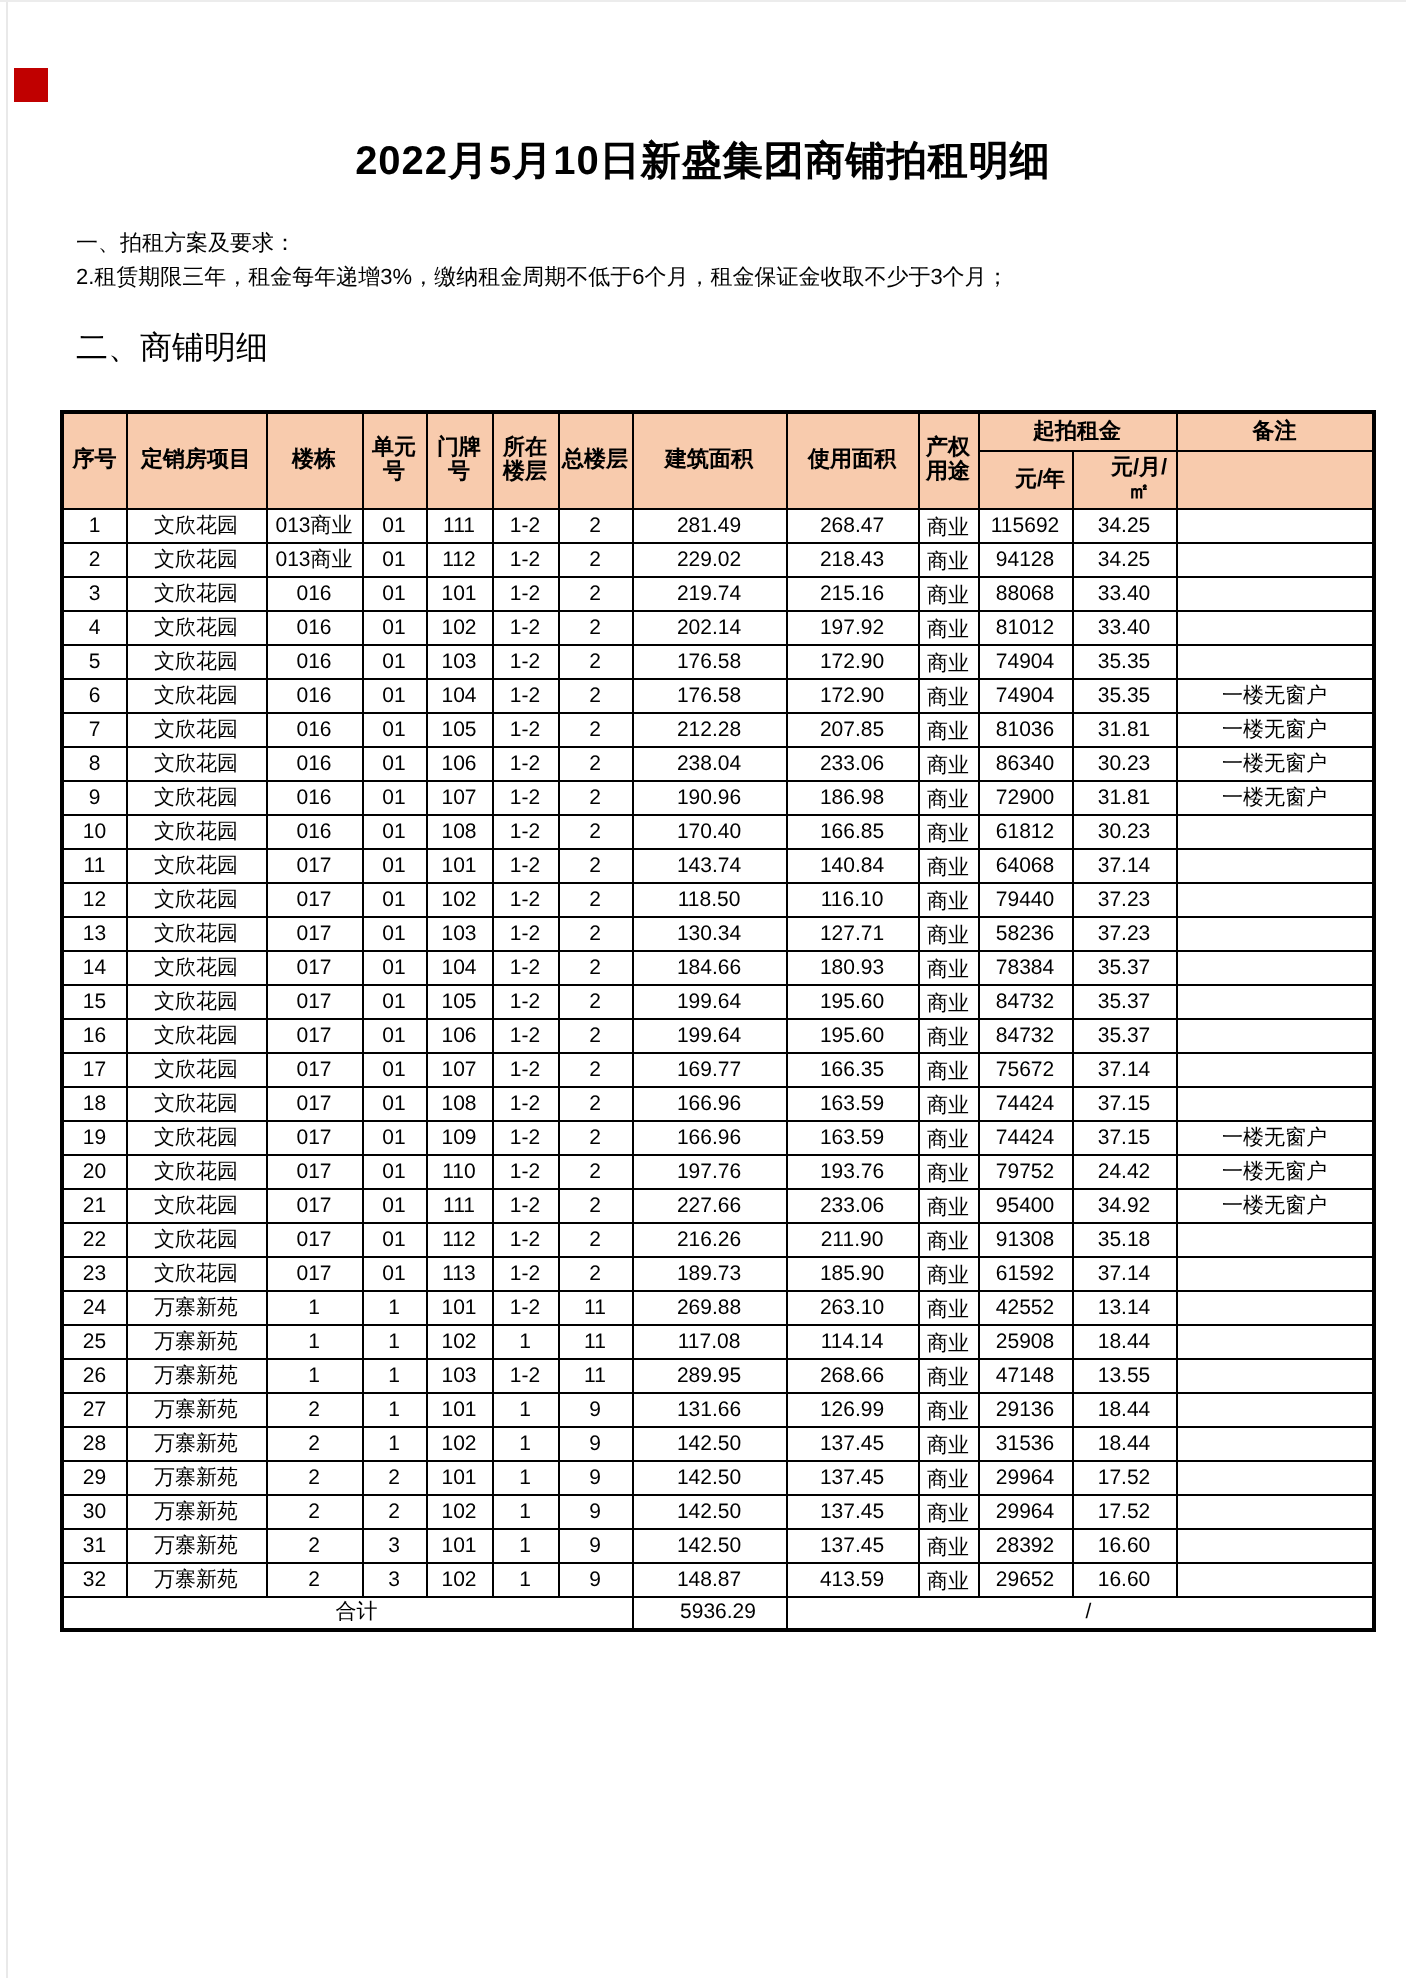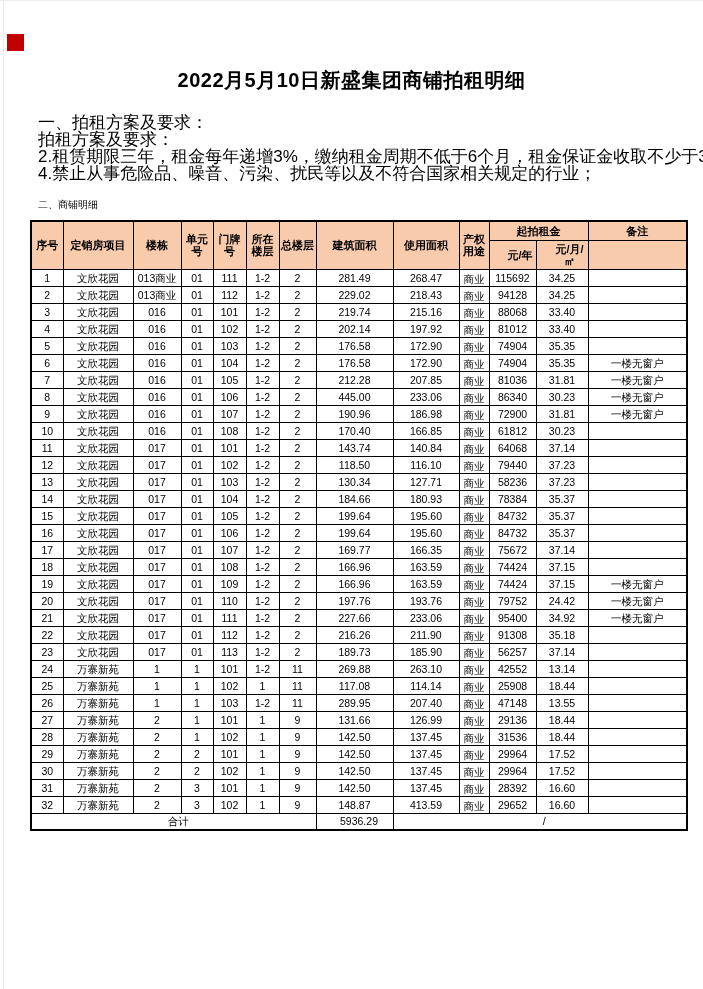--- a/index.html
+++ b/index.html
@@ -30,26 +30,26 @@
   }
   .doc-title{
     padding-top:66px;
     text-align:center;
     font-size:20px;font-weight:bold;color:#000;
     letter-spacing:0.5px;
   }
   .intro{
     margin:20px 20px 0 38px;
     width:650px;
-    font-size:17px;line-height:17px;color:#000;
+    font-size:11px;line-height:17px;color:#000;
   }
   .intro div{white-space:nowrap;}
   .section2{
-    margin:16px 0 8px 38px;
-    font-size:10px;color:#000;
+    margin:16px 0 20px 38px;
+    font-size:16px;color:#000;
   }
   table.detail{
     margin-left:30px;
     width:656px;
     border-collapse:collapse;
     table-layout:fixed;
     border:2px solid var(--border-dark);
     font-size:10.5px;
   }
   table.detail th,table.detail td{
@@ -77,23 +77,21 @@
 <body>
 
 <div class="page">
   <div class="page-edge"></div>
   <div class="red-marker"></div>
 
   <div class="doc-title">2022月5月10日新盛集团商铺拍租明细</div>
 
   <div class="intro">
     <div>一、拍租方案及要求：</div>
-    <div>拍租方案及要求：</div>
     <div>2.租赁期限三年，租金每年递增3%，缴纳租金周期不低于6个月，租金保证金收取不少于3个月；</div>
-    <div>4.禁止从事危险品、噪音、污染、扰民等以及不符合国家相关规定的行业；</div>
   </div>
 
   <div class="section2">二、商铺明细</div>
 
   <table class="detail">
     <colgroup>
       <col style="width:32px">
         <col style="width:70px">
         <col style="width:48px">
       <col style="width:32px">
@@ -235,21 +233,21 @@
           <td>一楼无窗户</td>
         </tr>
         <tr>
           <td>8</td>
           <td>文欣花园</td>
           <td>016</td>
           <td>01</td>
           <td>106</td>
           <td>1-2</td>
           <td>2</td>
-          <td>445.00</td>
+          <td>238.04</td>
           <td>233.06</td>
           <td class="prop-use">商业</td>
           <td>86340</td>
           <td>30.23</td>
           <td>一楼无窗户</td>
         </tr>
         <tr>
           <td>9</td>
           <td>文欣花园</td>
           <td>016</td>
@@ -463,21 +461,21 @@
           <td>23</td>
           <td>文欣花园</td>
           <td>017</td>
           <td>01</td>
           <td>113</td>
           <td>1-2</td>
           <td>2</td>
           <td>189.73</td>
           <td>185.90</td>
           <td class="prop-use">商业</td>
-          <td>56257</td>
+          <td>61592</td>
           <td>37.14</td>
           <td></td>
         </tr>
         <tr>
           <td>24</td>
           <td>万寨新苑</td>
           <td>1</td>
           <td>1</td>
           <td>101</td>
           <td>1-2</td>
@@ -506,21 +504,21 @@
         </tr>
         <tr>
           <td>26</td>
           <td>万寨新苑</td>
           <td>1</td>
           <td>1</td>
           <td>103</td>
           <td>1-2</td>
           <td>11</td>
           <td>289.95</td>
-          <td>207.40</td>
+          <td>268.66</td>
           <td class="prop-use">商业</td>
           <td>47148</td>
           <td>13.55</td>
           <td></td>
         </tr>
         <tr>
           <td>27</td>
           <td>万寨新苑</td>
           <td>2</td>
           <td>1</td>

